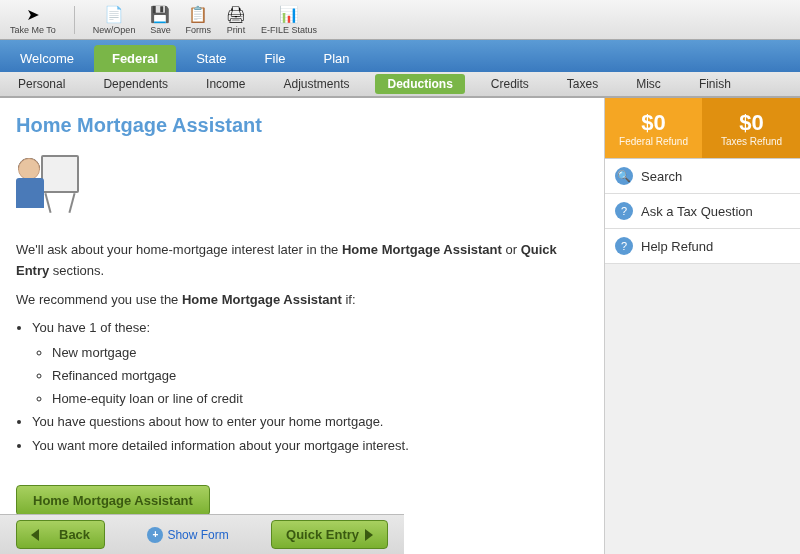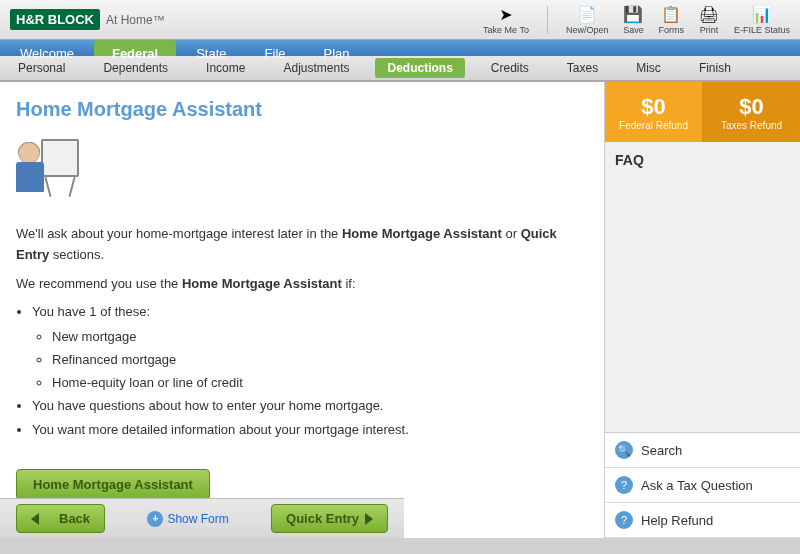--- a/index.html
+++ b/index.html
@@ -60,22 +60,23 @@
     .toolbar-icon-separator {
       width: 1px;
       height: 28px;
       background: #bbb;
       margin: 0 4px;
     }
 
     
     .nav-tabs {
       background: linear-gradient(to bottom, #5b9bd5, #3a7abf);
-      height: 16px;
-      display: flex;
+      height: 32px;
+      display: flex;
+      align-items: flex-end;
       padding: 0 0 0 0;
     }
     .nav-tab {
       padding: 6px 18px;
       color: white;
       font-size: 13px;
       cursor: pointer;
       border-radius: 4px 4px 0 0;
       margin-left: 2px;
     }
@@ -400,24 +401,20 @@
     }
 
     .left-panel-inner {
       padding-bottom: 50px;
     }
   </style>
 </head>
 <body>
 
 <div class="top-bar">
-  <div class="logo-area">
-    <span class="logo-hrblock">H&amp;R BLOCK</span>
-    <span class="logo-at-home">At Home™</span>
-  </div>
   <div class="toolbar-icons">
     <div class="toolbar-icon-item">
       <div class="icon-img">➤</div>
       <div class="icon-label">Take Me To</div>
     </div>
     <div class="toolbar-icon-separator"></div>
     <div class="toolbar-icon-item">
       <div class="icon-img">📄</div>
       <div class="icon-label">New/Open</div>
     </div>
@@ -526,23 +523,20 @@
       <div class="refund-box federal">
         <div class="refund-amount">$0</div>
         <div class="refund-label">Federal Refund</div>
       </div>
       <div class="refund-box state">
         <div class="refund-amount">$0</div>
         <div class="refund-label">Taxes Refund</div>
       </div>
     </div>
 
-    <div class="faq-section">
-      <div class="faq-title">FAQ</div>
-    </div>
 
     <div class="right-actions">
       <div class="right-action-btn">
         <div class="right-action-icon icon-search">🔍</div>
         <span>Search</span>
       </div>
       <div class="right-action-btn">
         <div class="right-action-icon icon-ask">?</div>
         <span>Ask a Tax Question</span>
       </div>

